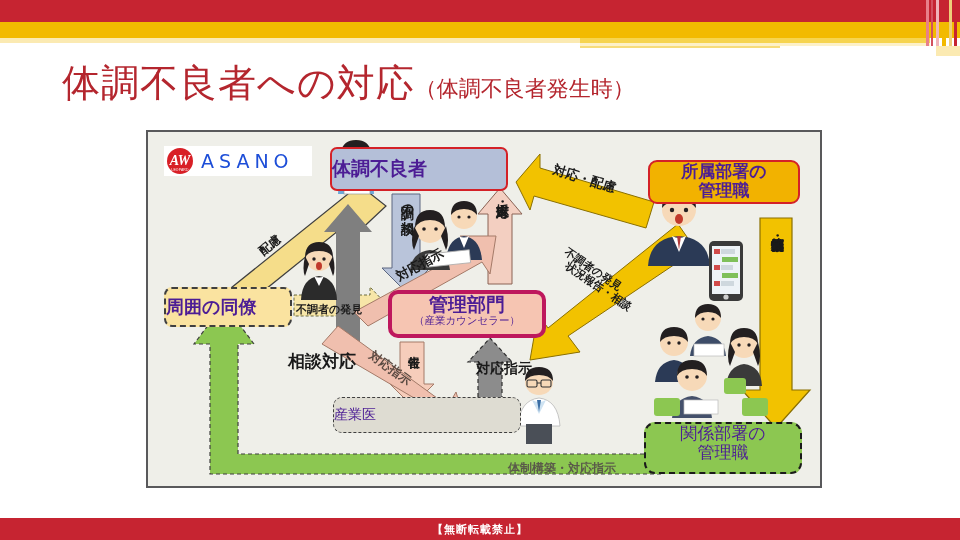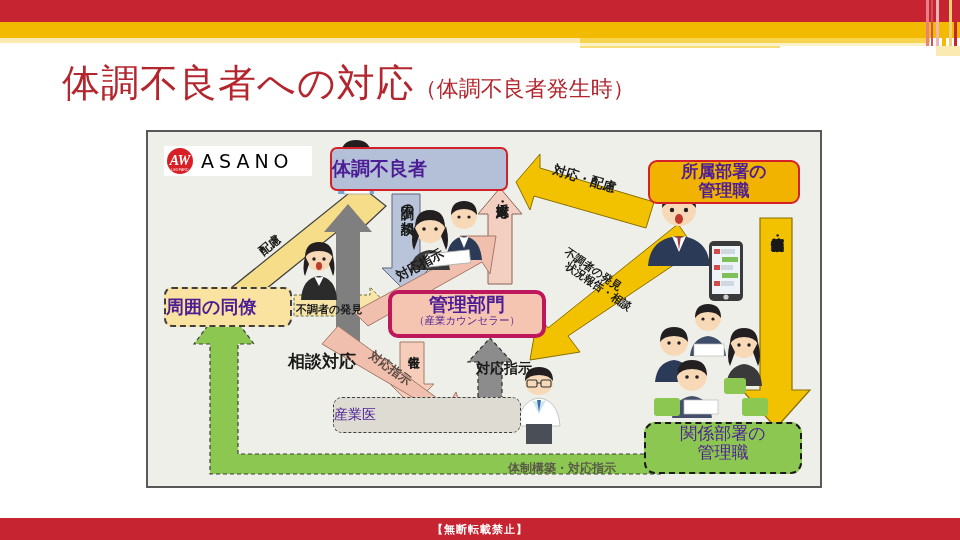--- a/index.html
+++ b/index.html
@@ -101,21 +101,21 @@
   
   .logo { position:absolute; left:16px; top:14px; width:148px; height:30px; background:#fff;
           display:flex; align-items:center; }
   .logo-circle { width:26px; height:26px; border-radius:50%; background:#d81f26; margin-left:3px;
                  position:relative; flex:0 0 auto; }
   .logo-circle .mark { position:absolute; inset:0; display:flex; align-items:center; justify-content:center;
                        color:#fff; font-size:14px; font-weight:bold; font-style:italic; line-height:1;
                        font-family:"Liberation Serif", serif; }
   .logo-circle .tiny { position:absolute; left:0; right:0; bottom:2px; text-align:center;
                        color:#fff; font-size:3.4px; letter-spacing:.2px; }
-  .logo-text { margin-left:8px; color:#000000; font-size:19px; letter-spacing:5px;
+  .logo-text { margin-left:8px; color:#1d4ed8; font-size:19px; letter-spacing:5px;
                font-family:"DejaVu Sans", sans-serif; }
 </style>
 </head>
 <body>
 
 <div class="slide">
 
   <div class="hdr-red"></div>
   <div class="hdr-gold"></div>
   <div class="hdr-pale"></div>

